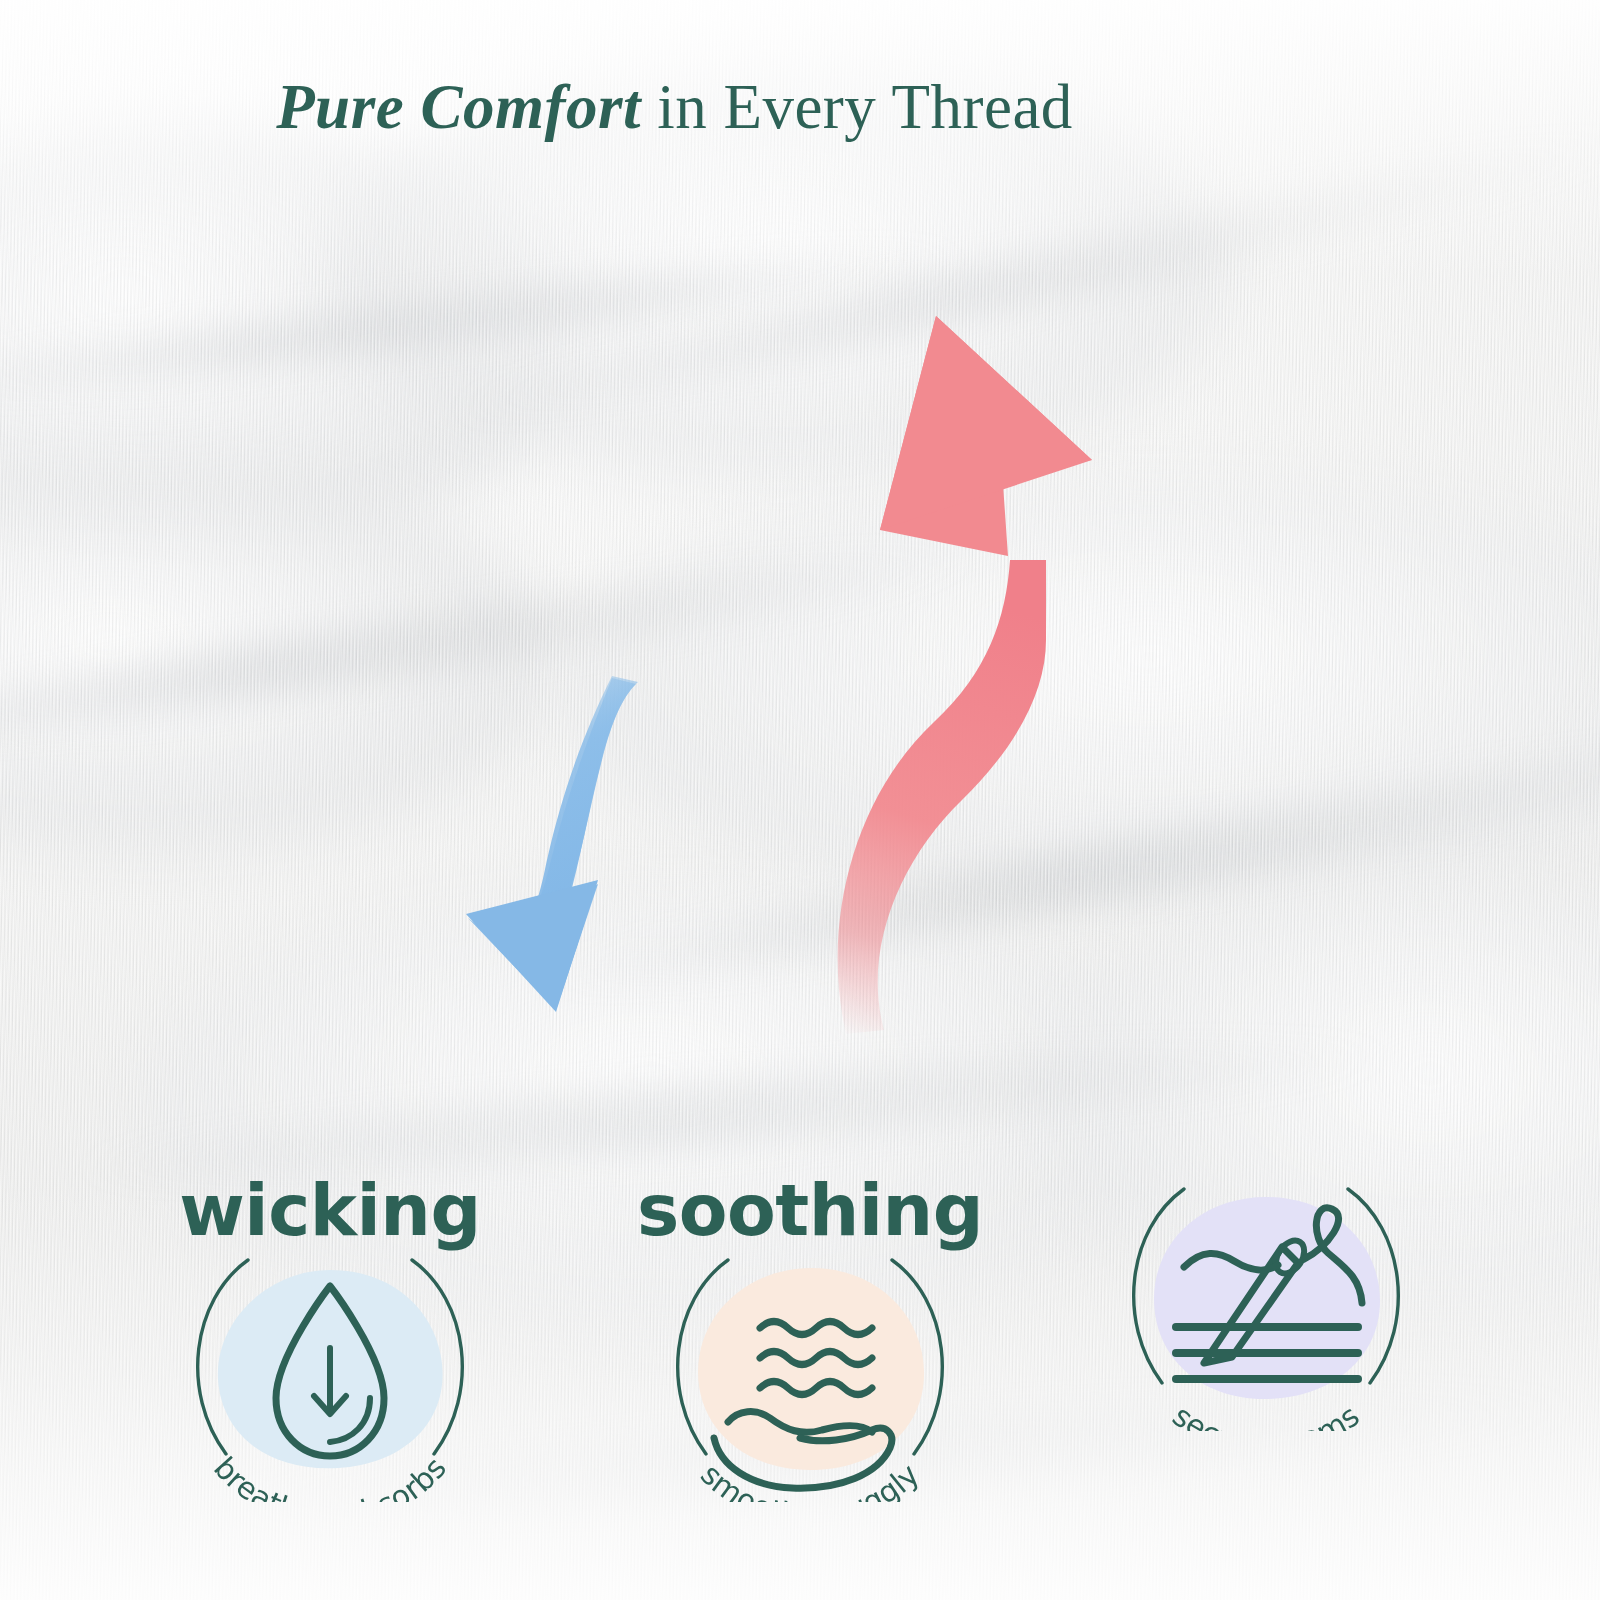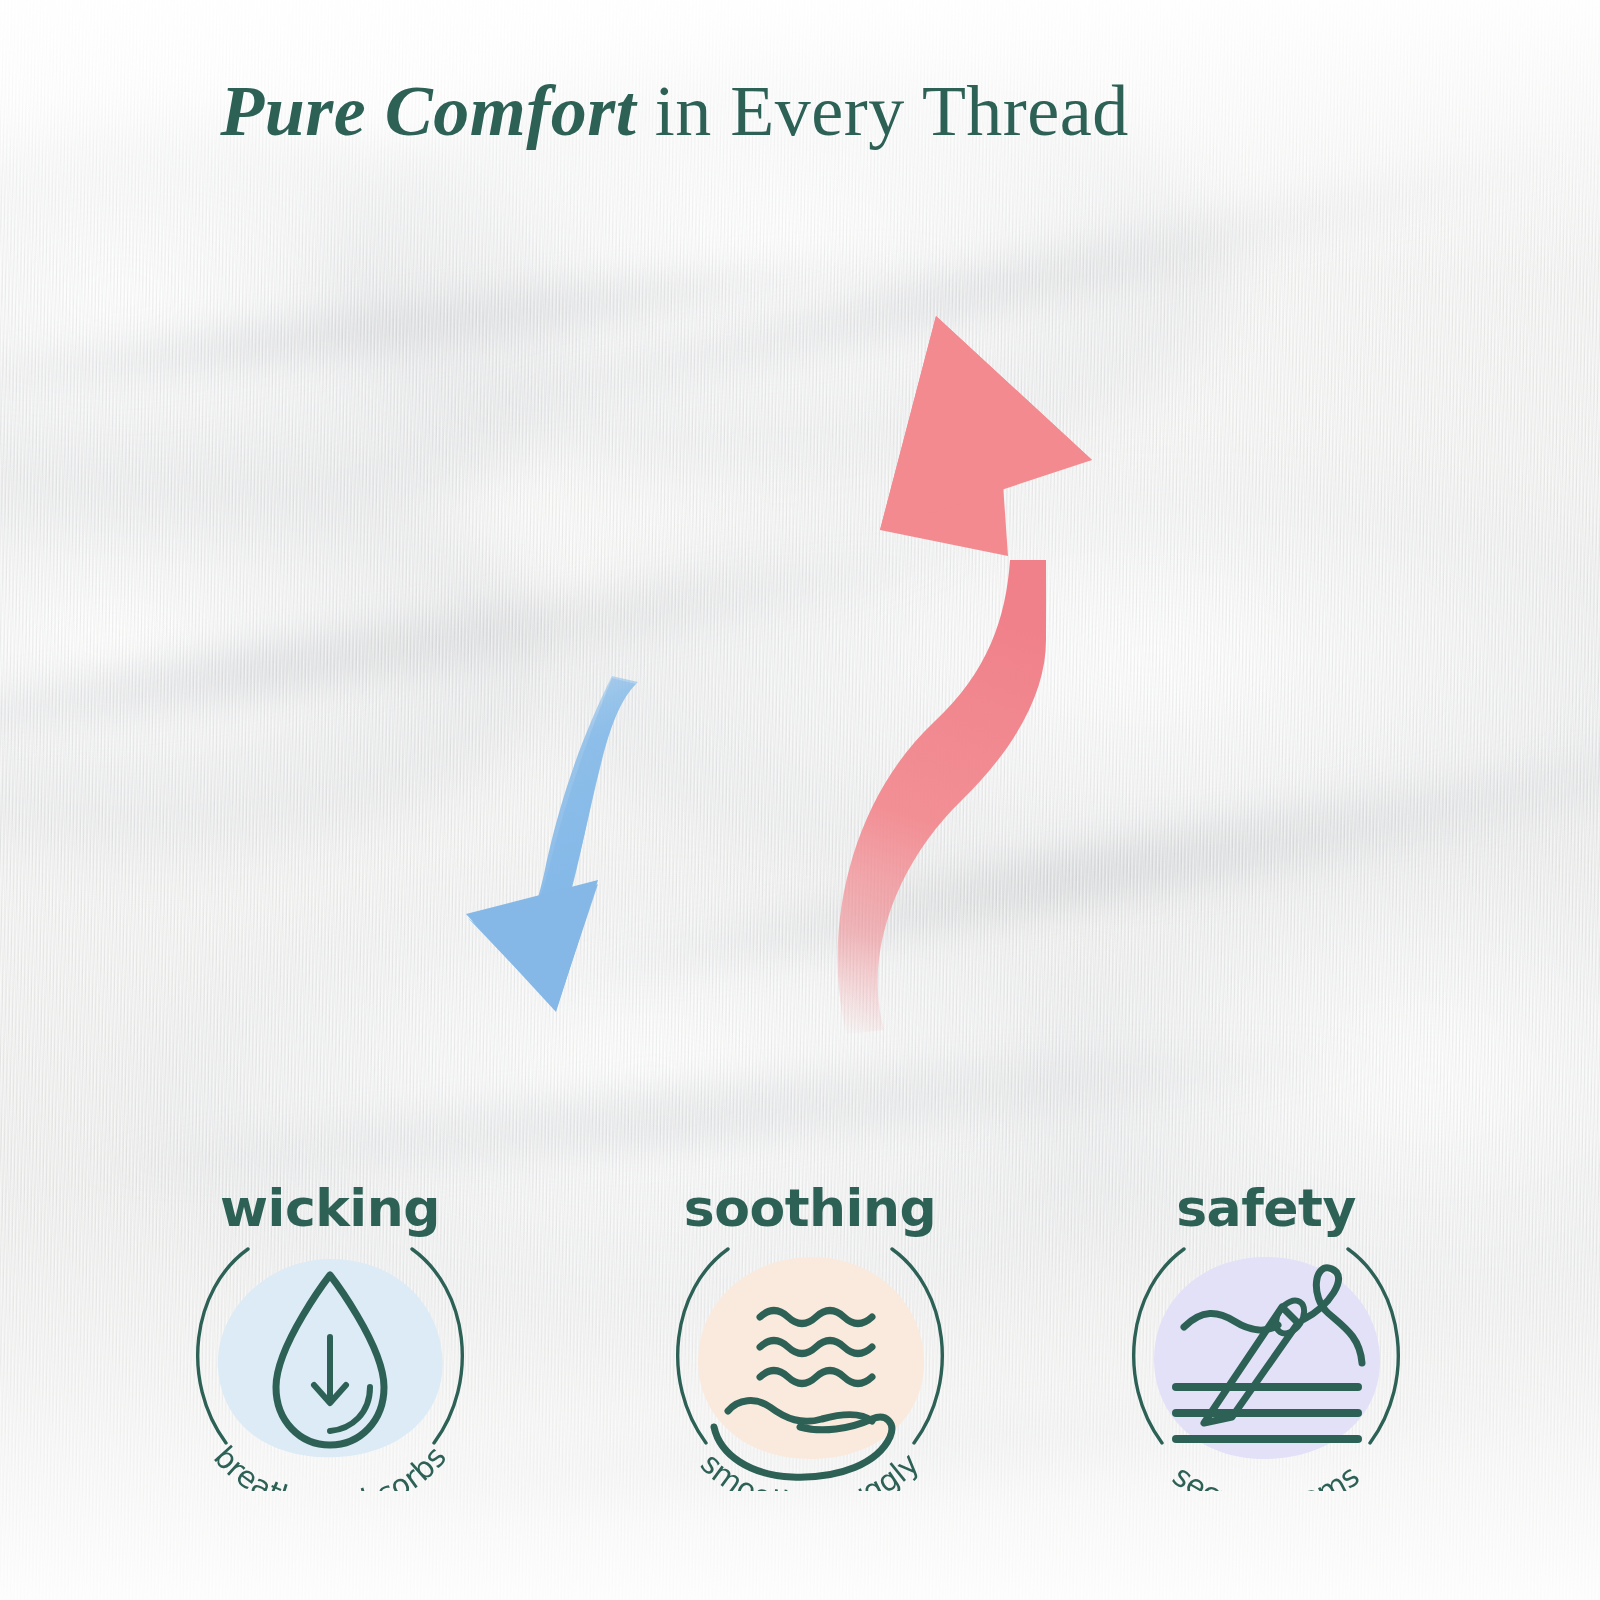--- a/index.html
+++ b/index.html
@@ -76,36 +76,36 @@
       transform:rotate(-4deg);}
   .topglow{position:absolute;left:0;top:0;width:1600px;height:280px;
       background:linear-gradient(180deg,rgba(255,255,255,.92) 0%,rgba(255,255,255,.35) 60%,rgba(255,255,255,0) 100%);}
   .botglow{position:absolute;left:0;bottom:0;width:1600px;height:420px;
       background:linear-gradient(0deg,rgba(255,255,255,.88) 0%,rgba(255,255,255,.3) 55%,rgba(255,255,255,0) 100%);}
 
   
   .headline{
     position:absolute;left:0;top:74px;width:1349px;text-align:center;
     font-family:"Liberation Serif","DejaVu Serif",serif;
-    font-size:72px;line-height:1.05;letter-spacing:.5px;
+    font-size:63px;line-height:1.05;letter-spacing:.5px;
     color:#2d6156;white-space:nowrap;
   }
   .headline .em{font-style:italic;font-weight:700;}
   .headline .pl{font-style:normal;font-weight:400;}
 
   
   .arrows{position:absolute;left:0;top:0;width:1600px;height:1600px;}
 
   
   .badges{position:absolute;left:0;top:1175px;width:1600px;height:340px;}
   .badge{position:absolute;width:400px;text-align:center;}
   .badge .b-label{
     font-family:"DejaVu Sans",sans-serif;
-    font-size:52px;font-weight:600;color:#2d6156;
-    letter-spacing:-0.5px;line-height:1;margin:7px;
+    font-size:71px;font-weight:600;color:#2d6156;
+    letter-spacing:-0.5px;line-height:1;margin:0;
   }
   .badge .b-art{position:relative;width:400px;height:250px;margin-top:6px;}
   .b1{left:130px;}
   .b2{left:610px;text-align:center;}
   .b3{left:1066px;}
 </style>
 </head>
 <body>
 
 <div class="stage">
@@ -234,21 +234,20 @@
           <path d="M104,186 C110,214 140,234 182,236 C230,238 268,222 280,196 C286,182 276,172 262,178 C240,188 212,192 190,186" fill="none" stroke="#2D6156" stroke-width="7" stroke-linecap="round"></path>
           <path id="soothArc" d="M58,172 A150,150 0 0 0 342,172" fill="none"></path>
           <text font-family="DejaVu Sans, sans-serif" font-size="30" font-weight="500" fill="#2D6156">
             <textPath href="#soothArc" startOffset="50%" text-anchor="middle">smooth, snuggly</textPath>
           </text>
         </svg>
       </div>
     </div>
 
     <div class="badge b3">
-      <div class="b-label">safety</div>
       <div class="b-art">
         <svg viewBox="0 0 400 250" width="400" height="250">
           <path d="M200,16 C266,16 314,62 314,120 C314,178 264,218 198,218 C134,218 88,176 88,118 C88,60 136,16 200,16 Z" fill="#E3E1F7"></path>
           <path d="M118,8 C62,48 50,140 96,202" fill="none" stroke="#2D6156" stroke-width="3.4" stroke-linecap="round"></path>
           <path d="M282,8 C338,48 350,140 304,202" fill="none" stroke="#2D6156" stroke-width="3.4" stroke-linecap="round"></path>
           <path d="M216,66 L138,182 L166,176 L232,82 Z" fill="none" stroke="#2D6156" stroke-width="7" stroke-linejoin="round"></path>
           <ellipse cx="224" cy="76" rx="12" ry="18" transform="rotate(34 224 76)" fill="none" stroke="#2D6156" stroke-width="6"></ellipse>
           <path d="M118,86 C136,68 152,70 168,80 C184,90 200,92 212,84" fill="none" stroke="#2D6156" stroke-width="7" stroke-linecap="round"></path>
           <path d="M238,78 C262,66 284,36 266,28 C248,20 244,56 262,72 C278,86 294,96 296,122" fill="none" stroke="#2D6156" stroke-width="7" stroke-linecap="round"></path>
           <line x1="110" y1="146" x2="292" y2="146" stroke="#2D6156" stroke-width="8" stroke-linecap="round"></line>

